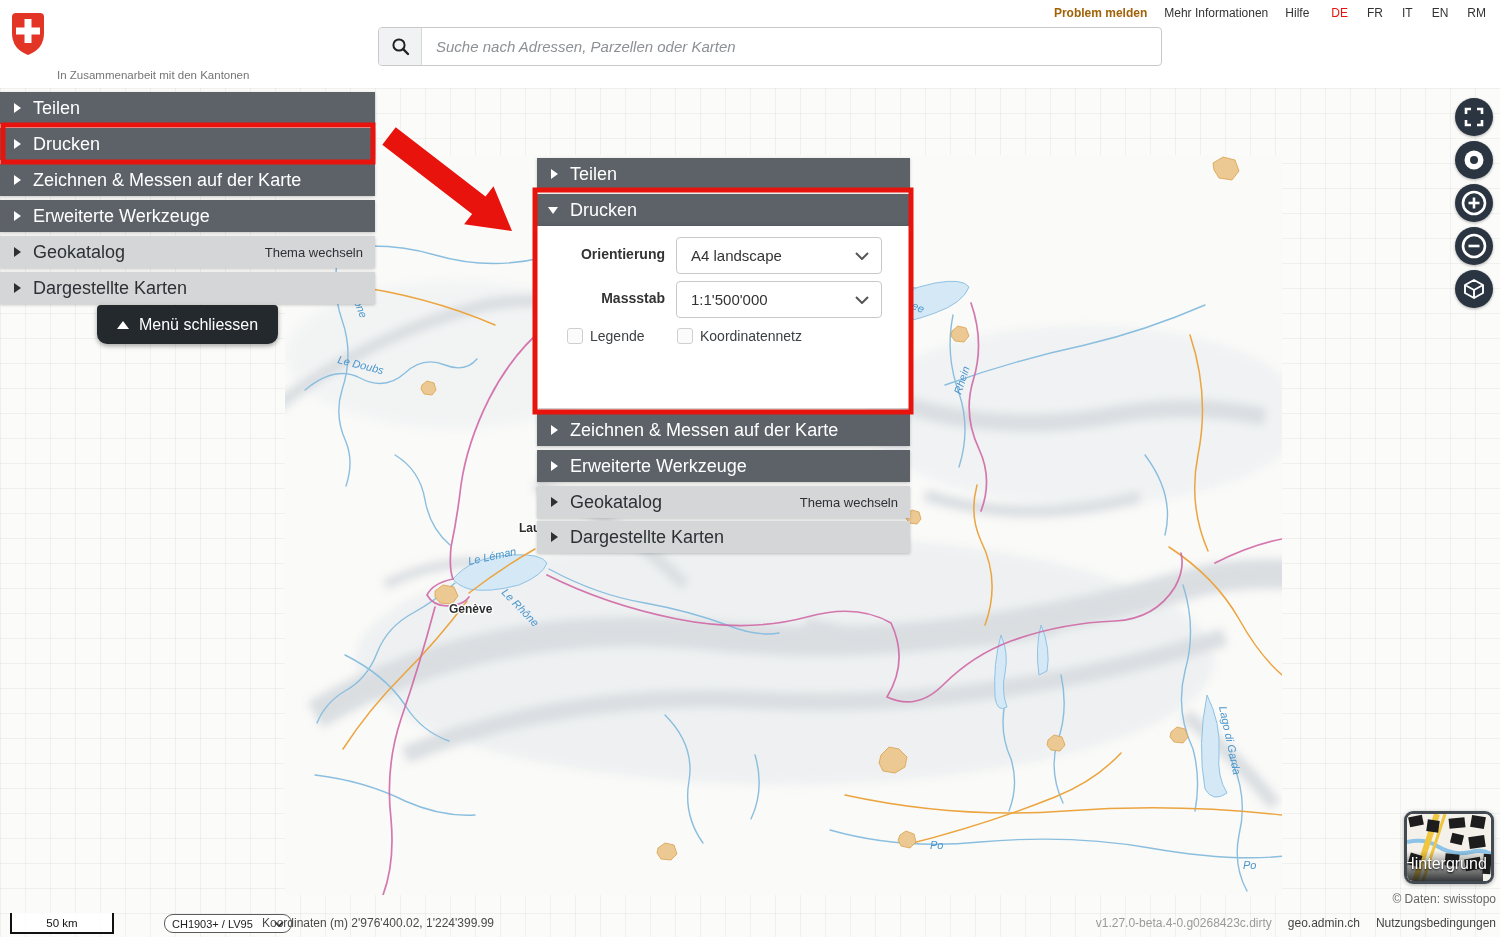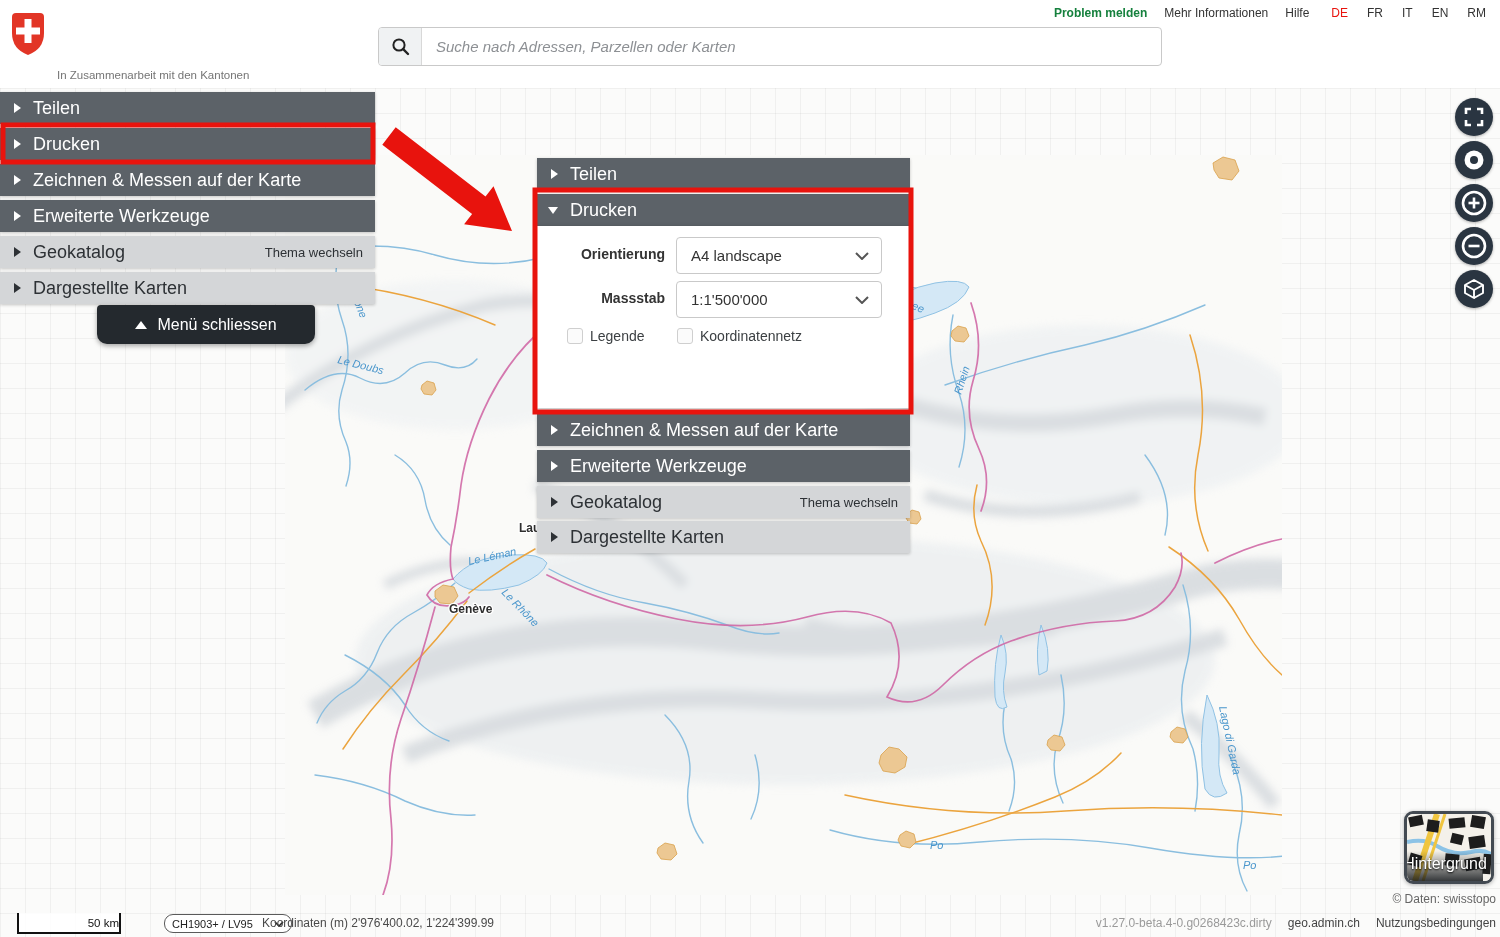--- a/index.html
+++ b/index.html
@@ -26,42 +26,42 @@
     border:1px solid #c9c9c9;border-radius:4px;background:#fff;display:flex;align-items:stretch;
   }
   .search-iconbox{width:42px;background:#f0f2f3;border-right:1px solid #d8d8d8;
     border-radius:3px 0 0 3px;display:flex;align-items:center;justify-content:center;}
   .search-input{flex:1;border:none;outline:none;background:transparent;padding:0 14px;
     font-size:15px;font-family:"Liberation Sans",sans-serif;color:#333;}
   .search-input::placeholder{color:#8d9094;font-style:italic;}
   .top-links{position:absolute;right:14px;top:6px;display:flex;align-items:center;font-size:12px;z-index:16;}
   .top-links span{cursor:pointer;}
   .lnk{color:#333;margin-left:17px;}
-  .lnk-problem{color:#15803d;font-weight:bold;margin-left:0;}
+  .lnk-problem{color:#a16207;font-weight:bold;margin-left:0;}
   .lang{color:#333;margin-left:19px;}
   .lang.active{color:#e8130d;}
   .lang-group{margin-left:22px;}
   
   .map-extent{position:absolute;left:285px;top:155px;width:997px;height:740px;z-index:1;background:#fafaf8;}
   .map-extent svg{display:block;}
   .wlabel{font-style:italic;fill:#4a96cc;font-size:11px;font-family:"Liberation Sans",sans-serif;}
   .clabel{font-weight:bold;fill:#2e2e2e;font-size:12px;font-family:"Liberation Sans",sans-serif;
     paint-order:stroke;stroke:#ffffff;stroke-width:2.5px;}
   
   .menu-row{position:absolute;height:32px;display:flex;align-items:center;
     box-shadow:0 1px 3px rgba(0,0,0,.22);cursor:pointer;}
   .menu-dark{background:#5c6268;color:#fff;}
   .menu-light{background:#d4d6d8;color:#2d3135;}
   .menu-row .lbl{font-size:18px;margin-left:12px;}
   .tri-r{width:0;height:0;margin-left:14px;border-left:7px solid currentColor;
     border-top:5px solid transparent;border-bottom:5px solid transparent;}
   .tri-d{width:0;height:0;margin-left:11px;border-top:7px solid currentColor;
     border-left:5px solid transparent;border-right:5px solid transparent;}
   .row-right{position:absolute;right:12px;font-size:13px;}
-  .close-btn{position:absolute;left:97px;top:305px;width:218px;height:39px;background:#24292e;
+  .close-btn{position:absolute;left:97px;top:305px;width:181px;height:39px;background:#24292e;
     border-radius:4px 4px 10px 10px;display:flex;align-items:center;justify-content:center;
     color:#fff;font-size:16px;box-shadow:0 2px 5px rgba(0,0,0,.35);cursor:pointer;z-index:11;}
   .tri-u{width:0;height:0;margin-right:10px;border-bottom:8px solid #fff;
     border-left:6px solid transparent;border-right:6px solid transparent;}
   .sidebar{position:absolute;left:0;top:0;width:375px;z-index:10;}
   .panel{position:absolute;left:537px;top:158px;width:373px;z-index:5;}
   .panel-body{position:absolute;left:0;top:68px;width:373px;height:182px;background:#fff;
     box-shadow:0 1px 4px rgba(0,0,0,.25);}
   .form-label{position:absolute;left:20px;width:108px;text-align:right;font-size:14px;font-weight:bold;color:#333;}
   .select{position:absolute;left:139px;width:204px;height:35px;border:1px solid #c9c9c9;border-radius:4px;
@@ -79,23 +79,23 @@
     display:flex;align-items:center;justify-content:center;cursor:pointer;z-index:6;
     box-shadow:0 1px 3px rgba(0,0,0,.3);}
   
   .bg-widget{position:absolute;left:1404px;top:811px;width:84px;height:67px;border:3px solid #434a52;
     border-radius:9px;overflow:hidden;z-index:7;cursor:pointer;box-shadow:0 1px 4px rgba(0,0,0,.3);}
   .bg-widget .cap{position:absolute;left:0;right:8px;bottom:0;height:22px;
     background:linear-gradient(transparent,rgba(20,24,28,.85));color:#fff;font-size:16px;
     display:flex;align-items:flex-end;justify-content:center;padding-bottom:8px;text-shadow:0 1px 2px #000;}
   .attribution{position:absolute;right:4px;top:892px;font-size:12px;color:#666;z-index:7;}
   
-  .scalebar{position:absolute;left:17px;top:913px;width:100px;height:19px;z-index:20;background:rgba(255,255,255,.85);
+  .scalebar{position:absolute;left:10px;top:913px;width:100px;height:19px;z-index:20;background:rgba(255,255,255,.85);
     border-left:2px solid #111;border-right:2px solid #111;border-bottom:2px solid #111;
-    display:flex;align-items:center;justify-content:flex-end;font-size:11.5px;color:#111;}
+    display:flex;align-items:center;justify-content:center;font-size:11.5px;color:#111;}
   .crs-select{position:absolute;left:164px;top:914px;height:17px;z-index:20;border:1.5px solid #5a5a5a;
     border-radius:9px;background:#fff;display:flex;align-items:center;padding:0 7px;gap:21px;
     font-size:11px;color:#222;cursor:pointer;}
   .coords{position:absolute;left:262px;top:916px;font-size:12px;color:#4a4a4a;z-index:20;}
   .footer-right{position:absolute;right:4px;top:916px;display:flex;gap:16px;font-size:12px;z-index:20;}
   .ver{color:#9a9a9a;} .flink{color:#444;cursor:pointer;}
   
   .annot{position:absolute;left:0;top:0;z-index:60;pointer-events:none;}
 </style>
 </head>

